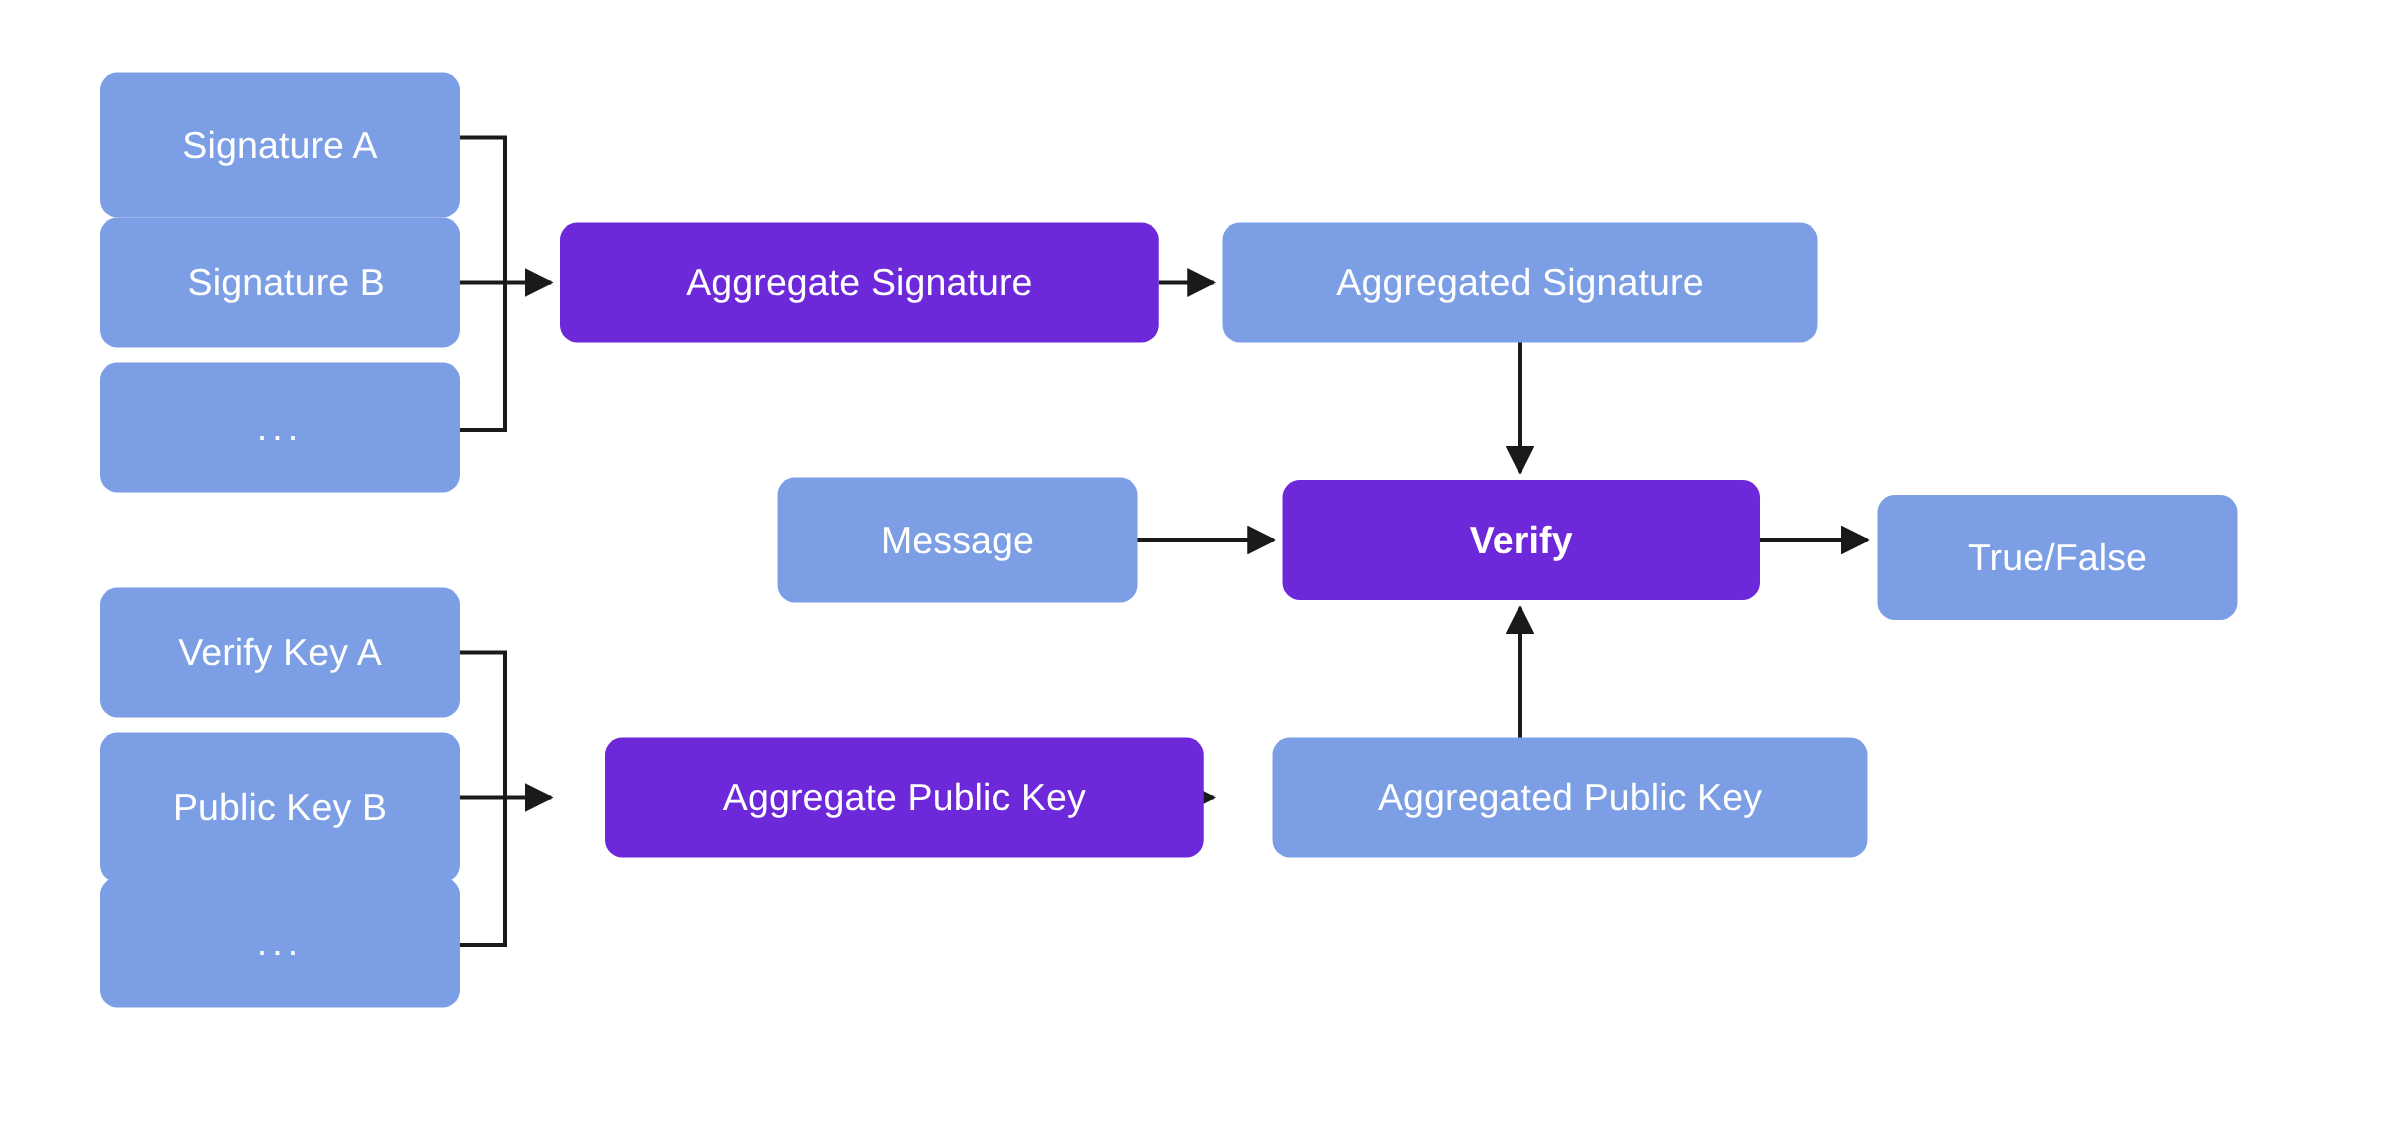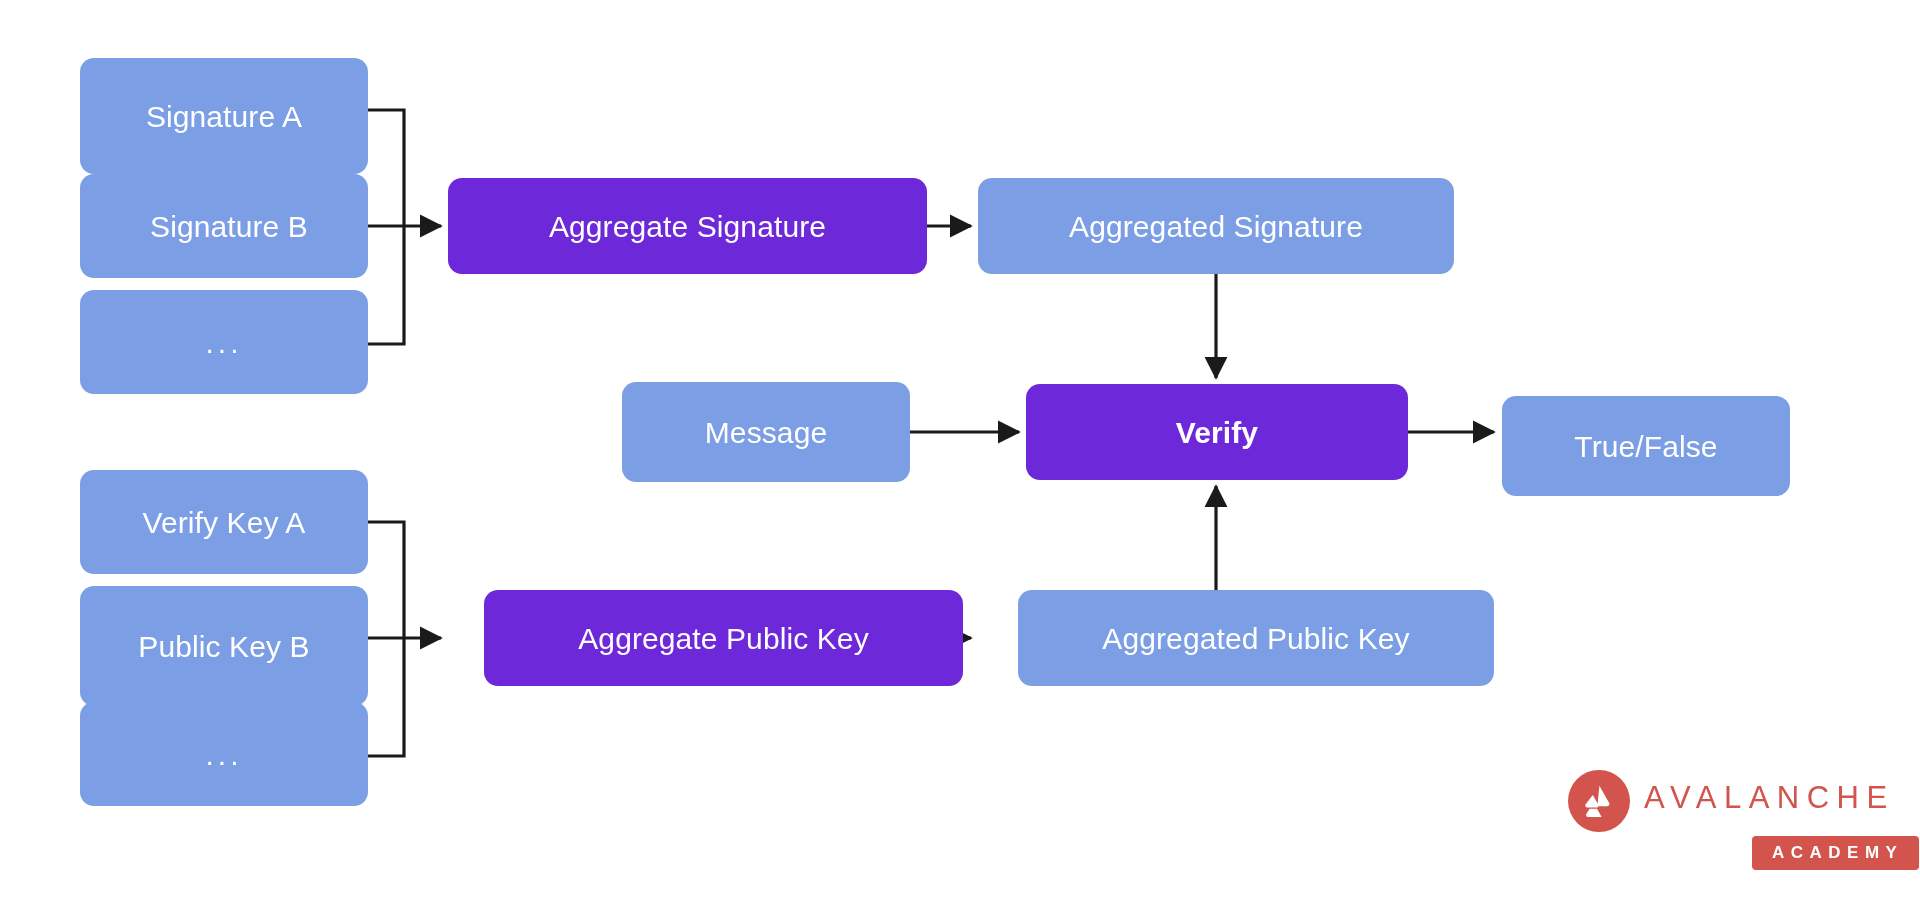--- a/index.html
+++ b/index.html
@@ -151,32 +151,14 @@
   <div class="node red" style="left:472px; top:590px; width:479px; height:96px;margin-left:12px;">Aggregate Public Key</div>
 
   <div class="node blue" style="left:978px; top:590px; width:476px; height:96px;margin-left:40px;">Aggregated Public Key</div>
 
   <div class="node blue" style="left:622px; top:382px; width:288px; height:100px;">Message</div>
 
   <div class="node red bold" style="left:1026px; top:384px; width:382px; height:96px;border-radius:14px;">Verify</div>
 
   <div class="node blue" style="left:1502px; top:396px; width:288px; height:100px;">True/False</div>
 
-  <div id="logo">
-
-    <div id="logo-mark">
-      <svg width="62" height="62" viewBox="0 0 62 62" aria-hidden="true">
-
-        <path d="M31.4 15.8 L41.2 33.1 C42.0 34.5 41.0 36.2 39.4 36.2
-                 L31.5 36.2 C30.0 36.2 29.0 34.6 29.7 33.2 L31.4 15.8 Z" fill="#ffffff"></path>
-        <path d="M24.8 25.0 L30.3 34.7 C31.0 36.0 30.1 37.6 28.6 37.6
-                 L19.3 37.6 C17.7 37.6 16.7 35.9 17.5 34.5 L24.8 25.0 Z" fill="#ffffff"></path>
-        <path d="M29.0 38.8 L33.6 46.9 L20.0 46.9 C18.5 46.9 17.5 45.3 18.3 43.9
-                 L21.6 38.8 Z" fill="#ffffff"></path>
-      </svg>
-    </div>
-
-    <div id="logo-wordmark">AVALANCHE</div>
-
-    <div id="logo-badge">ACADEMY</div>
-  </div>
 
 </div>
 
 </body></html>

